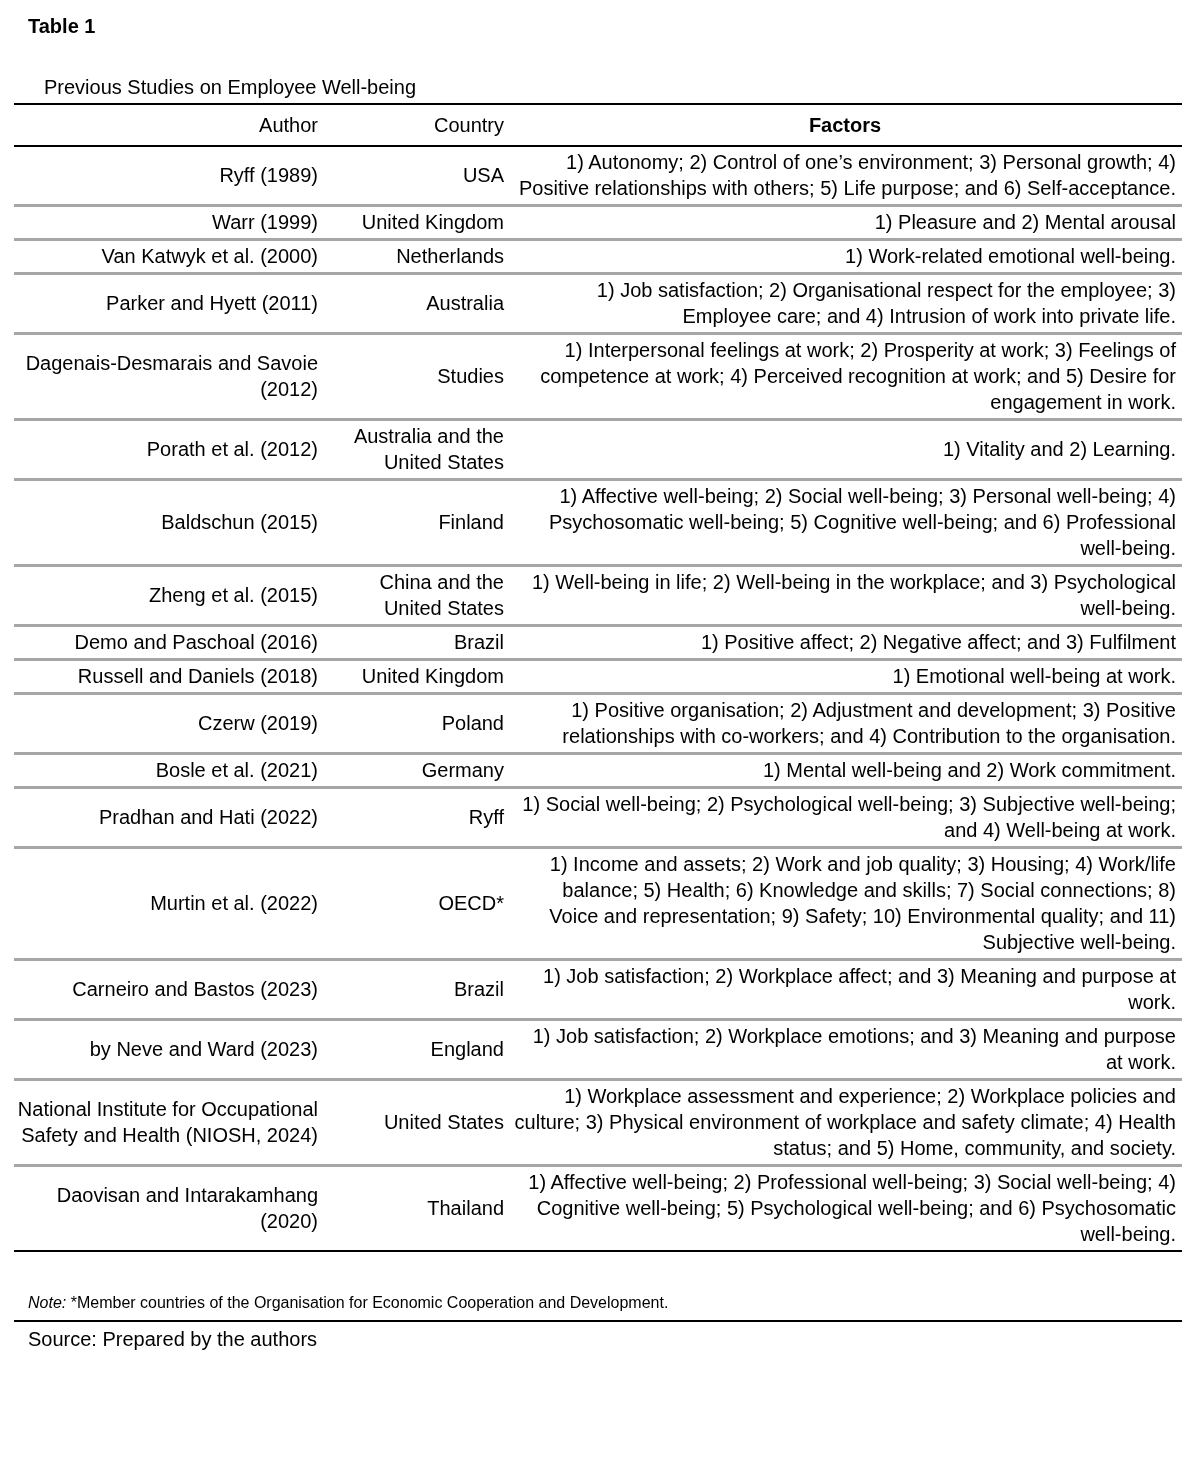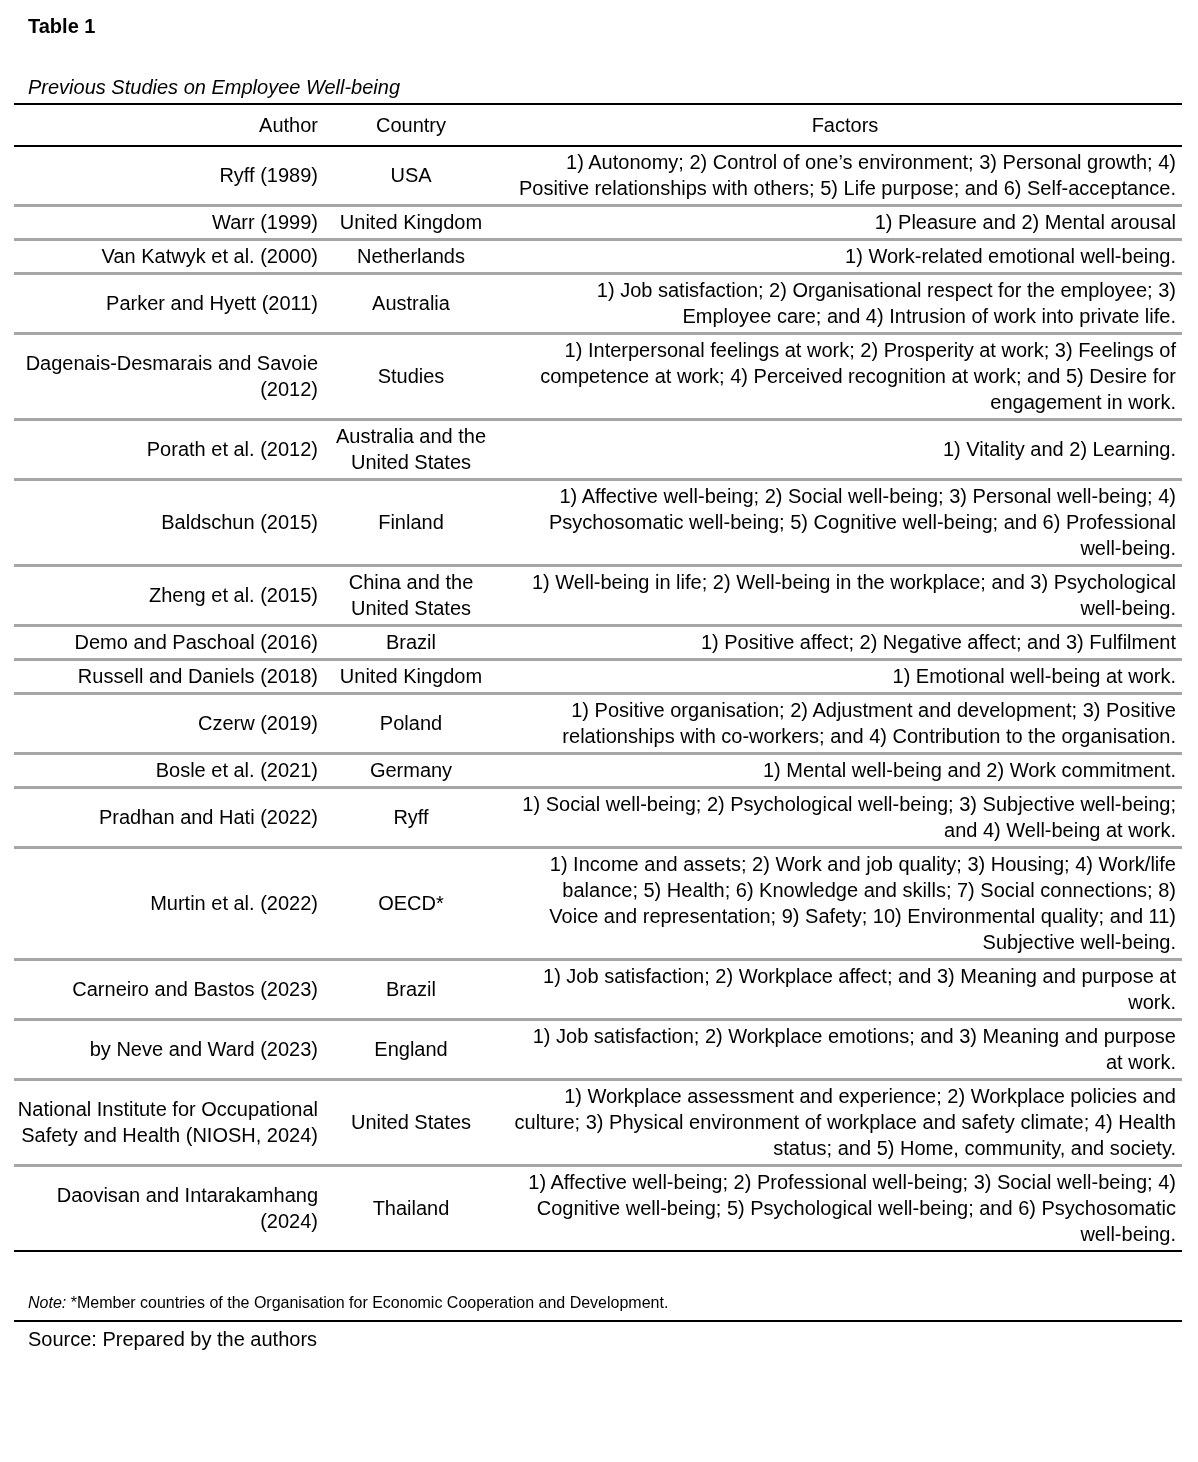--- a/index.html
+++ b/index.html
@@ -1,26 +1,26 @@
 <!DOCTYPE html>
 <html><head>
 <meta charset="utf-8">
 <style>
   html, body { margin: 0; padding: 0; background: #ffffff; }
   body { width: 1198px; height: 1462px; position: relative; font-family: "Liberation Sans", sans-serif; color: #000; }
   .table-label { position: absolute; left: 28px; top: 15px; font-size: 20px; font-weight: bold; }
-  .table-title { position: absolute; left: 28px; top: 76px; font-size: 20px; font-style: italic; }
+  .table-title { position: absolute; left: 44px; top: 76px; font-size: 20px; }
   table { position: absolute; left: 14px; top: 103px; width: 1168px; border-collapse: collapse; font-size: 20px; line-height: 26px; }
   th { font-weight: normal; height: 40px; padding: 0; border-top: 2px solid #000; border-bottom: 2px solid #000; }
   td { padding: 2px 0 3px 0; border-bottom: 3px solid #a6a6a6; vertical-align: middle; }
   tr:last-child td { border-bottom: 2px solid #000; }
   .c-author { width: 304px; text-align: right; }
-  .c-country { width: 186px; text-align: center; }
+  .c-country { width: 186px; text-align: right; }
   .c-factors { text-align: right; padding-left: 10px; padding-right: 6px; }
-  th.c-factors { text-align: center; }
+  th.c-factors { text-align: center; font-weight: bold; }
   .note { position: absolute; left: 14px; width: 1154px; padding-left: 14px; font-size: 16px; line-height: 34px; border-bottom: 2px solid #000; }
   .note em { font-style: italic; }
   .source { position: absolute; left: 28px; font-size: 20px; }
 </style>
 </head>
 <body>
 
 <div class="table-label">Table 1</div>
 <div class="table-title">Previous Studies on Employee Well-being</div>
 
@@ -112,21 +112,21 @@
         <td class="c-author">by Neve and Ward (2023)</td>
         <td class="c-country">England</td>
         <td class="c-factors">1) Job satisfaction; 2) Workplace emotions; and 3) Meaning and purpose at work.</td>
       </tr>
       <tr>
         <td class="c-author">National Institute for Occupational Safety and Health (NIOSH, 2024)</td>
         <td class="c-country">United States</td>
         <td class="c-factors">1) Workplace assessment and experience; 2) Workplace policies and culture; 3) Physical environment of workplace and safety climate; 4) Health status; and 5) Home, community, and society.</td>
       </tr>
       <tr>
-        <td class="c-author">Daovisan and Intarakamhang (2024)</td>
+        <td class="c-author">Daovisan and Intarakamhang (2020)</td>
         <td class="c-country">Thailand</td>
         <td class="c-factors">1) Affective well-being; 2) Professional well-being; 3) Social well-being; 4) Cognitive well-being; 5) Psychological well-being; and 6) Psychosomatic well-being.</td>
       </tr>
     </tbody>
 </table>
 
 <div class="note" id="note" style="top: 1286px;"><em>Note:</em><span> *Member countries of the Organisation for Economic Cooperation and Development.</span></div>
 <div class="source" id="source" style="top: 1328px;">Source: Prepared by the authors</div>
 
 </body></html>

